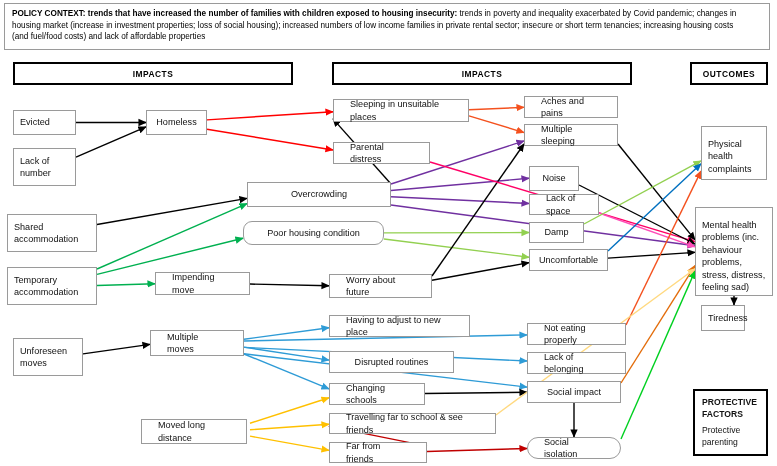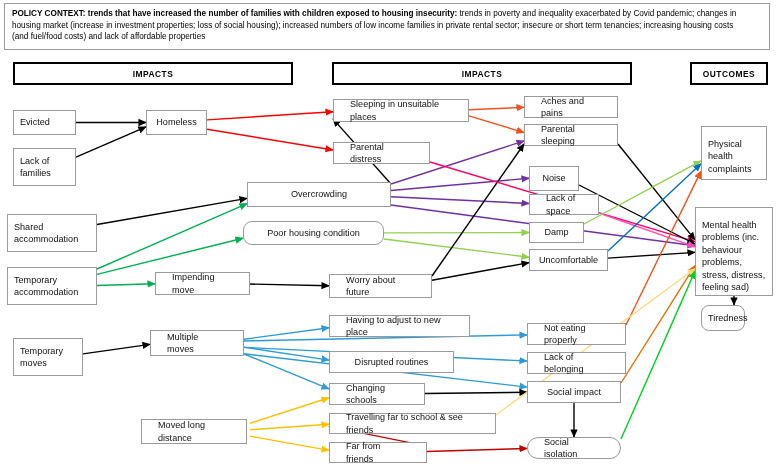--- a/index.html
+++ b/index.html
@@ -136,50 +136,54 @@
 
   <div class="policy">
     <b>POLICY CONTEXT: trends that have increased the number of families with children exposed to housing insecurity:</b><span> trends in poverty and inequality exacerbated by Covid pandemic; changes in housing market (increase in investment properties; loss of social housing); increased numbers of low income families in private rental sector; insecure or short term tenancies; increasing housing costs (and fuel/food costs) and lack of affordable properties</span>
   </div>
 
   <div class="hdr" style="left:13px;top:62px;width:280px;height:23px;">IMPACTS</div>
   <div class="hdr" style="left:332px;top:62px;width:300px;height:23px;">IMPACTS</div>
   <div class="hdr" style="left:690px;top:62px;width:78px;height:23px;">OUTCOMES</div>
 
   <div class="nb" id="n-evicted" style="left:13px;top:110px;width:63px;height:25px;">Evicted</div>
-  <div class="nb" id="n-lack_of_support" style="left:13px;top:148px;width:63px;height:38px;">Lack of families</div>
+  <div class="nb" id="n-lack_of_support" style="left:13px;top:148px;width:63px;height:38px;">Lack of number</div>
   <div class="nb" id="n-shared_accommodation" style="left:7px;top:214px;width:90px;height:38px;">Shared accommodation</div>
   <div class="nb" id="n-temporary_accommodation" style="left:7px;top:267px;width:90px;height:38px;">Temporary accommodation</div>
-  <div class="nb" id="n-unforeseen_moves" style="left:13px;top:338px;width:70px;height:38px;">Temporary moves</div>
+  <div class="nb" id="n-unforeseen_moves" style="left:13px;top:338px;width:70px;height:38px;">Unforeseen moves</div>
 
   <div class="nb ctr" id="n-homeless" style="left:146px;top:110px;width:61px;height:25px;">Homeless</div>
   <div class="nb ctr" id="n-overcrowding" style="left:247px;top:182px;width:144px;height:25px;">Overcrowding</div>
   <div class="nb ctr" id="n-impending_move" style="left:155px;top:272px;width:95px;height:23px;">Impending move</div>
   <div class="nb ctr" id="n-multiple_moves" style="left:150px;top:330px;width:94px;height:26px;">Multiple moves</div>
   <div class="nb ctr" id="n-moved_long_distance" style="left:141px;top:419px;width:106px;height:25px;">Moved long distance</div>
 
   <div class="nb ctr" id="n-sleeping_unsuitable" style="left:333px;top:99px;width:136px;height:23px;">Sleeping in unsuitable places</div>
   <div class="nb ctr" id="n-parental_distress" style="left:333px;top:142px;width:97px;height:22px;">Parental distress</div>
   <div class="nb ctr" id="n-poor_housing_condition" style="left:243px;top:221px;width:141px;height:24px;border-radius:9px;">Poor housing condition</div>
   <div class="nb ctr" id="n-worry_about_future" style="left:329px;top:274px;width:103px;height:24px;">Worry about future</div>
   <div class="nb ctr" id="n-adjust_new_place" style="left:329px;top:315px;width:141px;height:22px;">Having to adjust to new place</div>
   <div class="nb ctr" id="n-disrupted_routines" style="left:329px;top:351px;width:125px;height:22px;">Disrupted routines</div>
   <div class="nb ctr" id="n-changing_schools" style="left:329px;top:383px;width:96px;height:22px;">Changing schools</div>
   <div class="nb ctr" id="n-travelling_far" style="left:329px;top:413px;width:167px;height:21px;">Travelling far to school &amp; see friends</div>
   <div class="nb ctr" id="n-far_from_friends" style="left:329px;top:442px;width:98px;height:21px;">Far from friends</div>
 
   <div class="nb ctr" id="n-aches_and_pains" style="left:524px;top:96px;width:94px;height:22px;">Aches and pains</div>
-  <div class="nb ctr" id="n-trouble_sleeping" style="left:524px;top:124px;width:94px;height:22px;">Parental sleeping</div>
+  <div class="nb ctr" id="n-trouble_sleeping" style="left:524px;top:124px;width:94px;height:22px;">Multiple sleeping</div>
   <div class="nb ctr" id="n-noise" style="left:529px;top:166px;width:50px;height:25px;">Noise</div>
   <div class="nb ctr" id="n-lack_of_space" style="left:529px;top:194px;width:70px;height:21px;">Lack of space</div>
   <div class="nb ctr" id="n-damp" style="left:529px;top:222px;width:55px;height:21px;">Damp</div>
   <div class="nb ctr" id="n-uncomfortable" style="left:529px;top:249px;width:79px;height:22px;">Uncomfortable</div>
   <div class="nb ctr" id="n-not_eating_properly" style="left:527px;top:323px;width:99px;height:22px;">Not eating properly</div>
   <div class="nb ctr" id="n-lack_of_belonging" style="left:527px;top:352px;width:99px;height:22px;">Lack of belonging</div>
   <div class="nb ctr" id="n-social_impact" style="left:527px;top:381px;width:94px;height:22px;">Social impact</div>
   <div class="nb ctr" id="n-social_isolation" style="left:527px;top:437px;width:94px;height:22px;border-radius:11px;">Social isolation</div>
 
   <div class="nb top" id="n-physical_health" style="left:701px;top:126px;width:66px;height:54px;">Physical health complaints</div>
   <div class="nb top" id="n-mental_health" style="left:695px;top:207px;width:78px;height:89px;">Mental health problems (inc. behaviour problems, stress, distress, feeling sad)</div>
-  <div class="nb" id="n-tiredness" style="left:701px;top:305px;width:44px;height:26px;border-radius:8px;">Tiredness</div>
+  <div class="nb" id="n-tiredness" style="left:701px;top:305px;width:44px;height:26px;">Tiredness</div>
 
+  <div class="prot" style="left:693px;top:389px;width:75px;height:67px;">
+    <span class="t">PROTECTIVE FACTORS</span>
+    <span class="s">Protective parenting</span>
+  </div>
 
 </div>
 
 </body></html>

